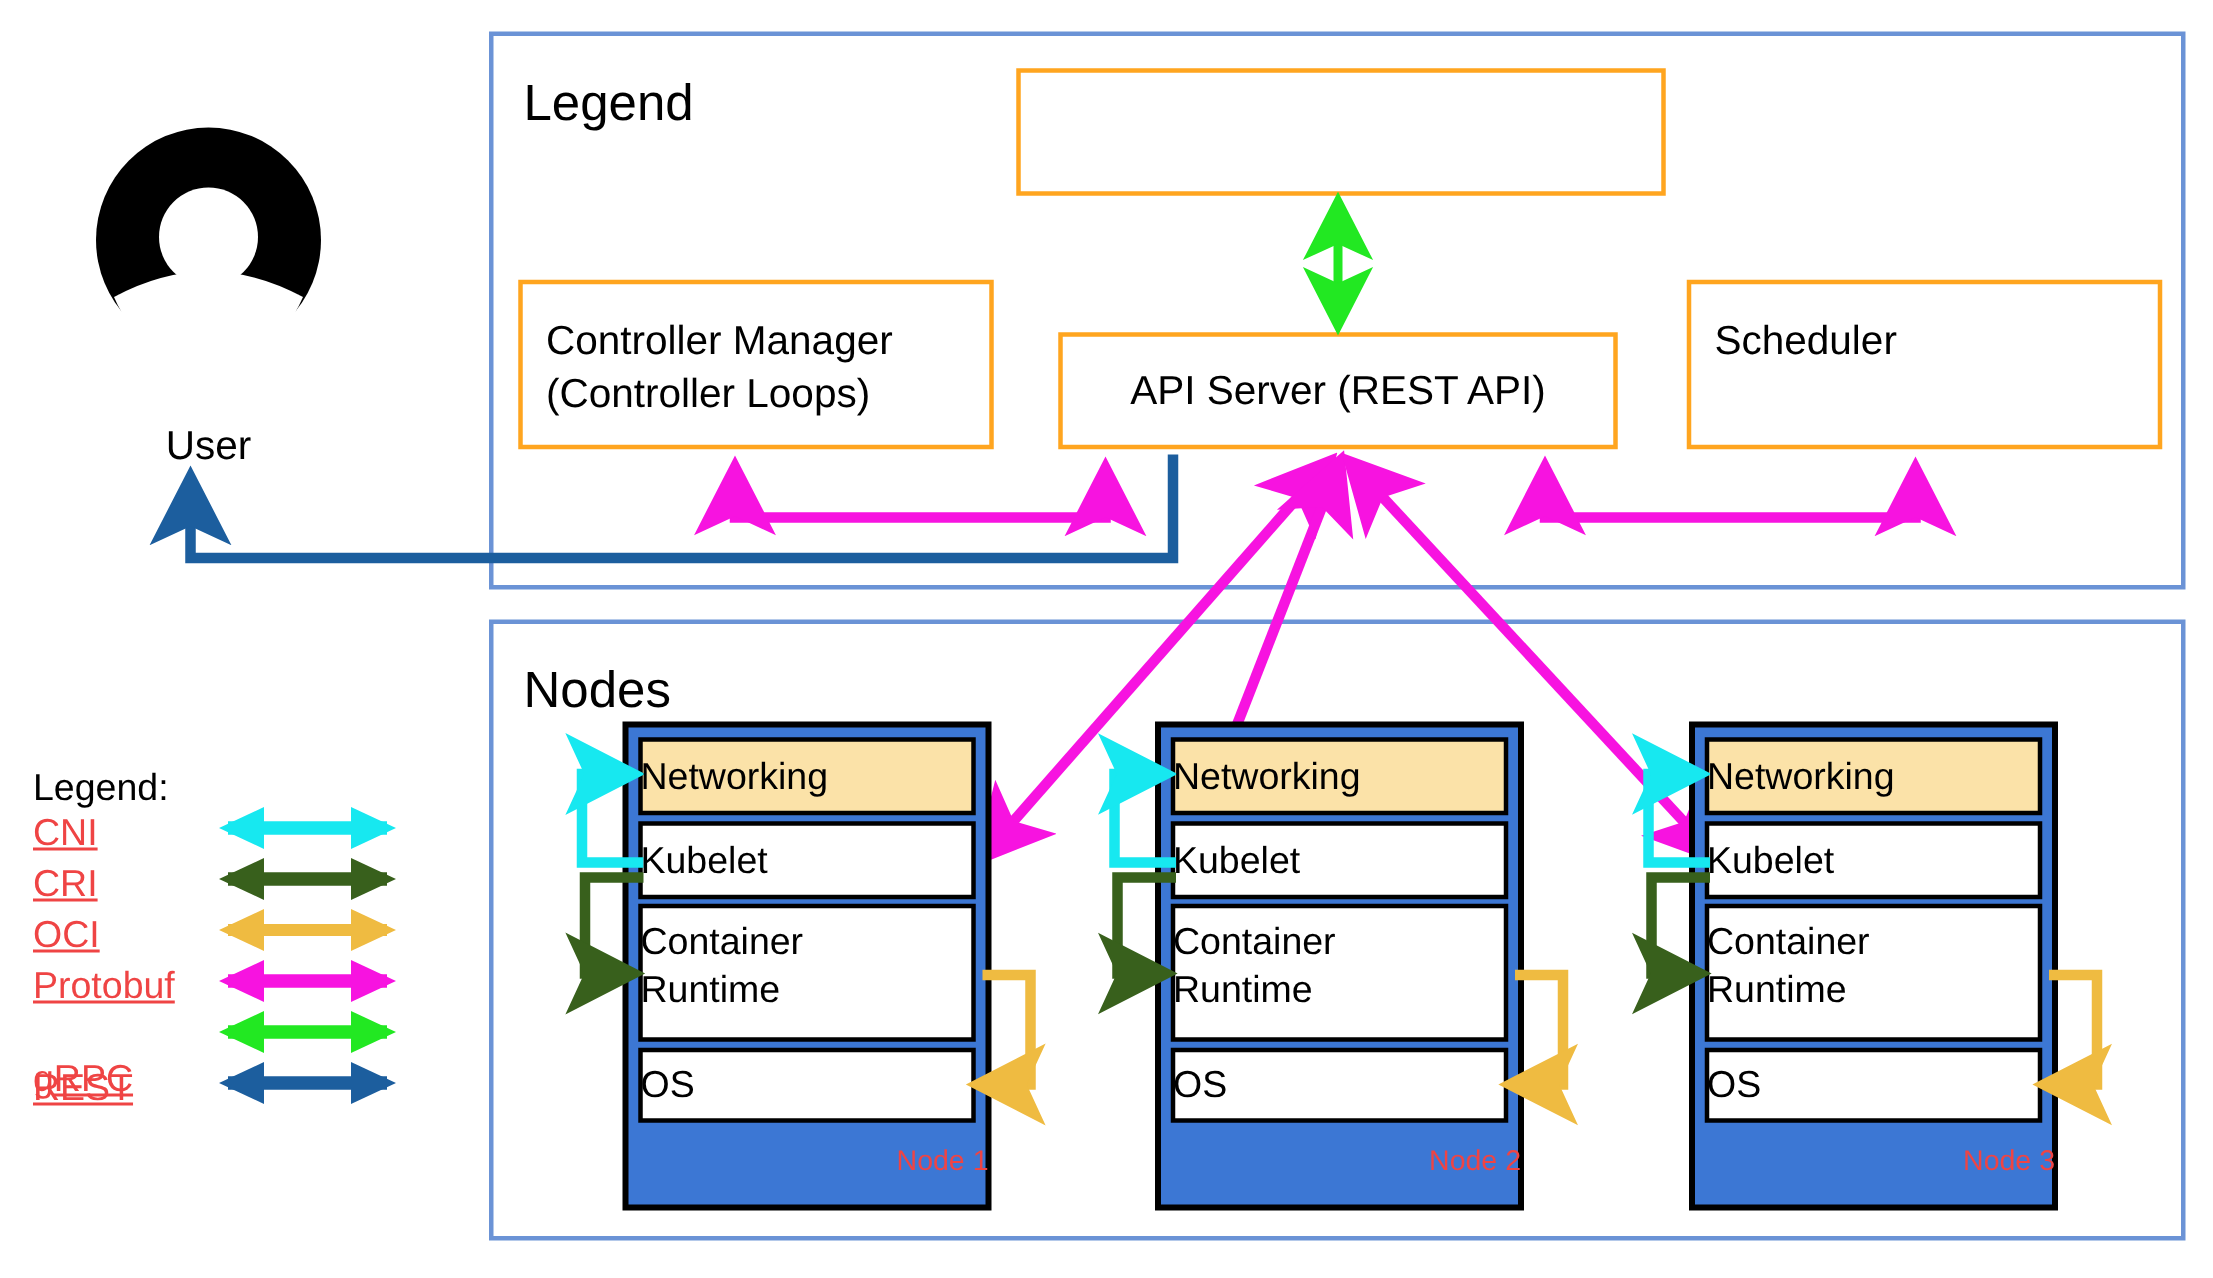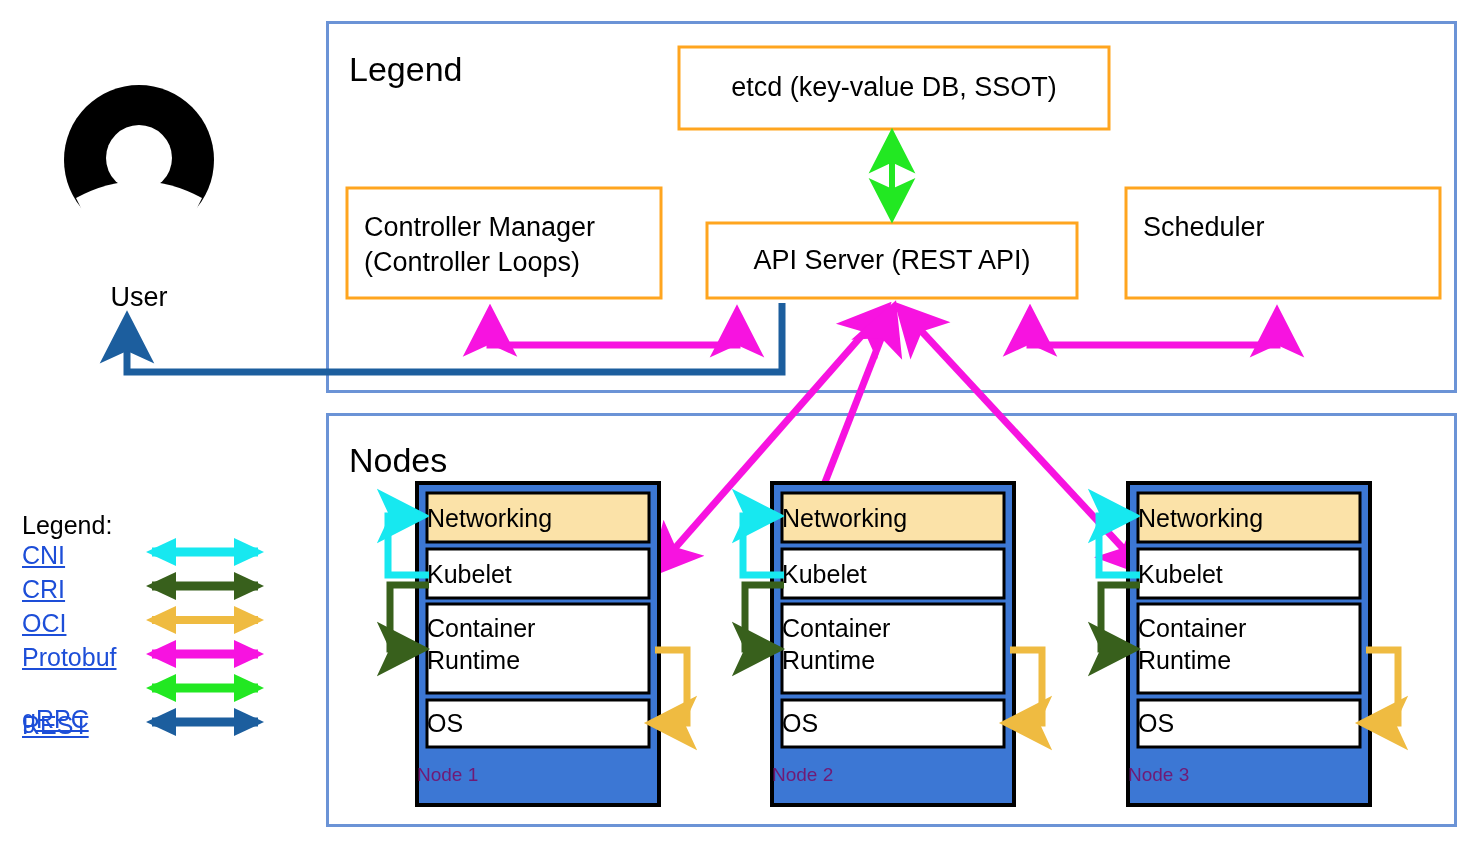--- a/index.html
+++ b/index.html
@@ -7,24 +7,24 @@
        font-family:"Liberation Sans","DejaVu Sans",sans-serif;}
   #stage{position:absolute;left:0;top:0;width:1475px;height:852px;}
   svg#canvas{position:absolute;left:0;top:0;width:1475px;height:852px;}
 
   
   .lbl{position:absolute;white-space:pre;color:#000;}
   .group-title{font-size:34px;line-height:40px;}
   .box-text{font-size:27px;line-height:33px;text-align:center;}
   .box-text.left{text-align:left;}
   .node-sub{font-size:25px;line-height:30px;text-align:left;}
-  .node-name{font-size:19px;line-height:23px;text-align:left;color:#701a75;}
+  .node-name{font-size:19px;line-height:23px;text-align:right;color:#ef4444;}
   .user-label{font-size:27px;line-height:32px;text-align:center;}
   .legend-title{font-size:25px;line-height:30px;}
-  .legend-link{font-size:25px;line-height:30px;color:#1d4ed8;
+  .legend-link{font-size:25px;line-height:30px;color:#ef4444;
                text-decoration:underline;cursor:pointer;}
 </style>
 </head>
 <body>
 
 <div id="stage">
 
   <svg id="canvas" viewBox="0 0 1475 852">
     <defs>
 
@@ -153,21 +153,20 @@
       <line x1="152" y1="722" x2="258" y2="722" stroke="#1C5E9E" stroke-width="9"></line>
       <polygon points="146,722 176,708 176,736" fill="#1C5E9E"></polygon>
       <polygon points="264,722 234,708 234,736" fill="#1C5E9E"></polygon>
     </g>
   </svg>
 
   <div class="lbl group-title" style="left:349px;top:49px;">Legend</div>
 
   <div class="lbl group-title" style="left:349px;top:440px;">Nodes</div>
 
-  <div class="lbl box-text" style="left:679px;top:71px;width:430px;">etcd (key-value DB, SSOT)</div>
 
   <div class="lbl box-text left" style="left:364px;top:211px;width:300px;">Controller Manager</div>
   <div class="lbl box-text left" style="left:364px;top:246px;width:300px;">(Controller Loops)</div>
 
   <div class="lbl box-text" style="left:707px;top:244px;width:370px;">API Server (REST API)</div>
 
   <div class="lbl box-text left" style="left:1143px;top:211px;width:300px;">Scheduler</div>
 
   <div class="lbl node-sub" style="left:427px;top:503px;width:222px;">Networking</div>
   <div class="lbl node-sub" style="left:427px;top:559px;width:222px;">Kubelet</div>

